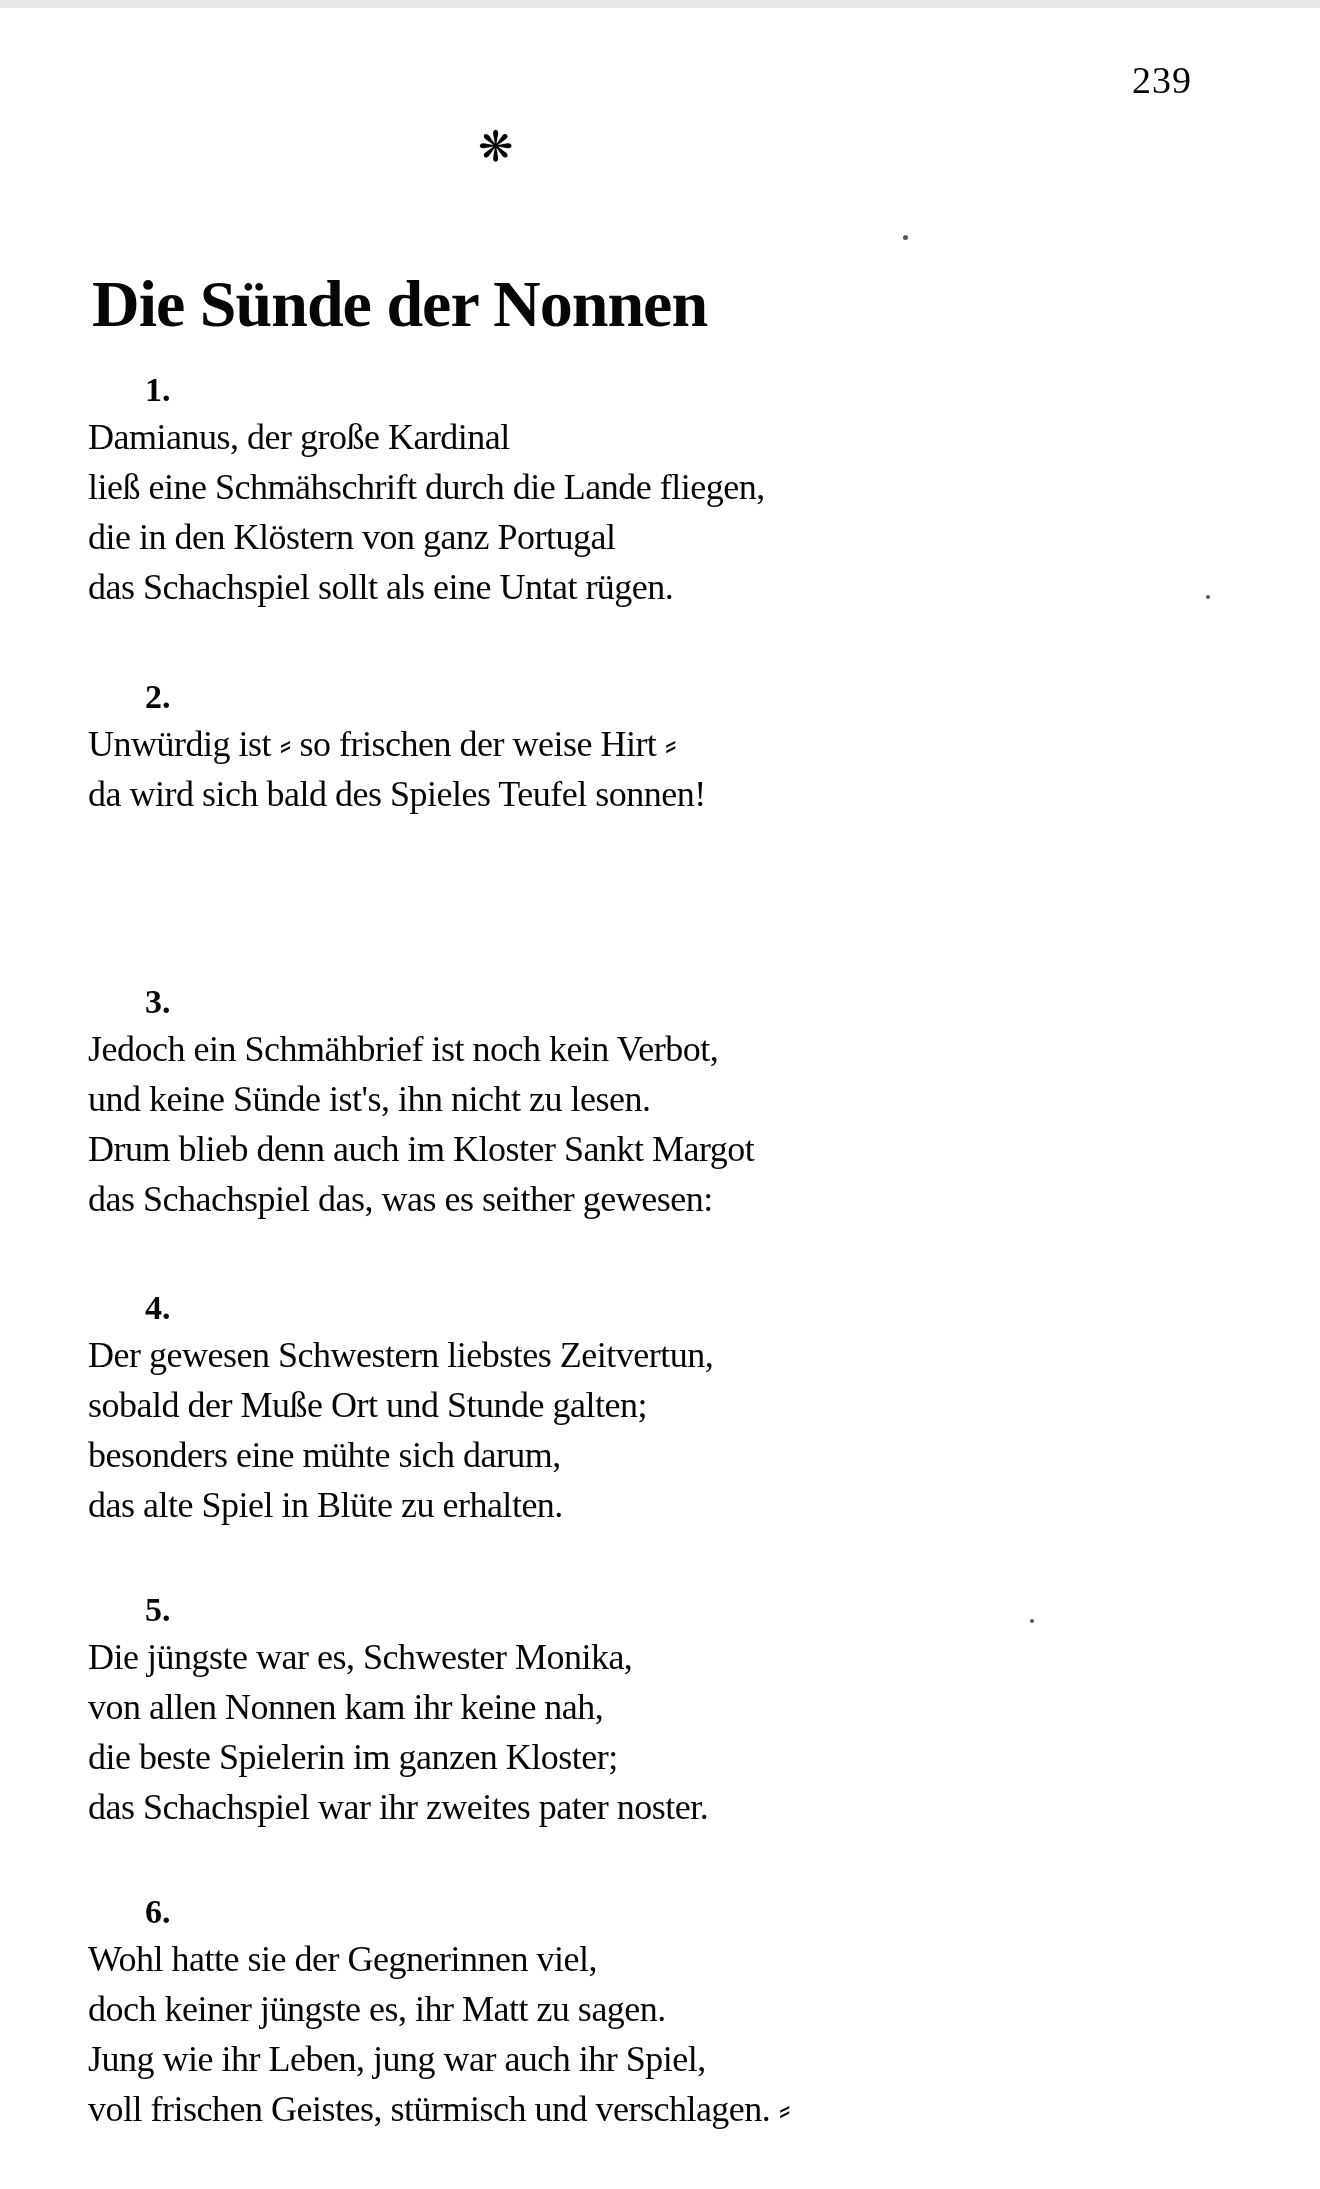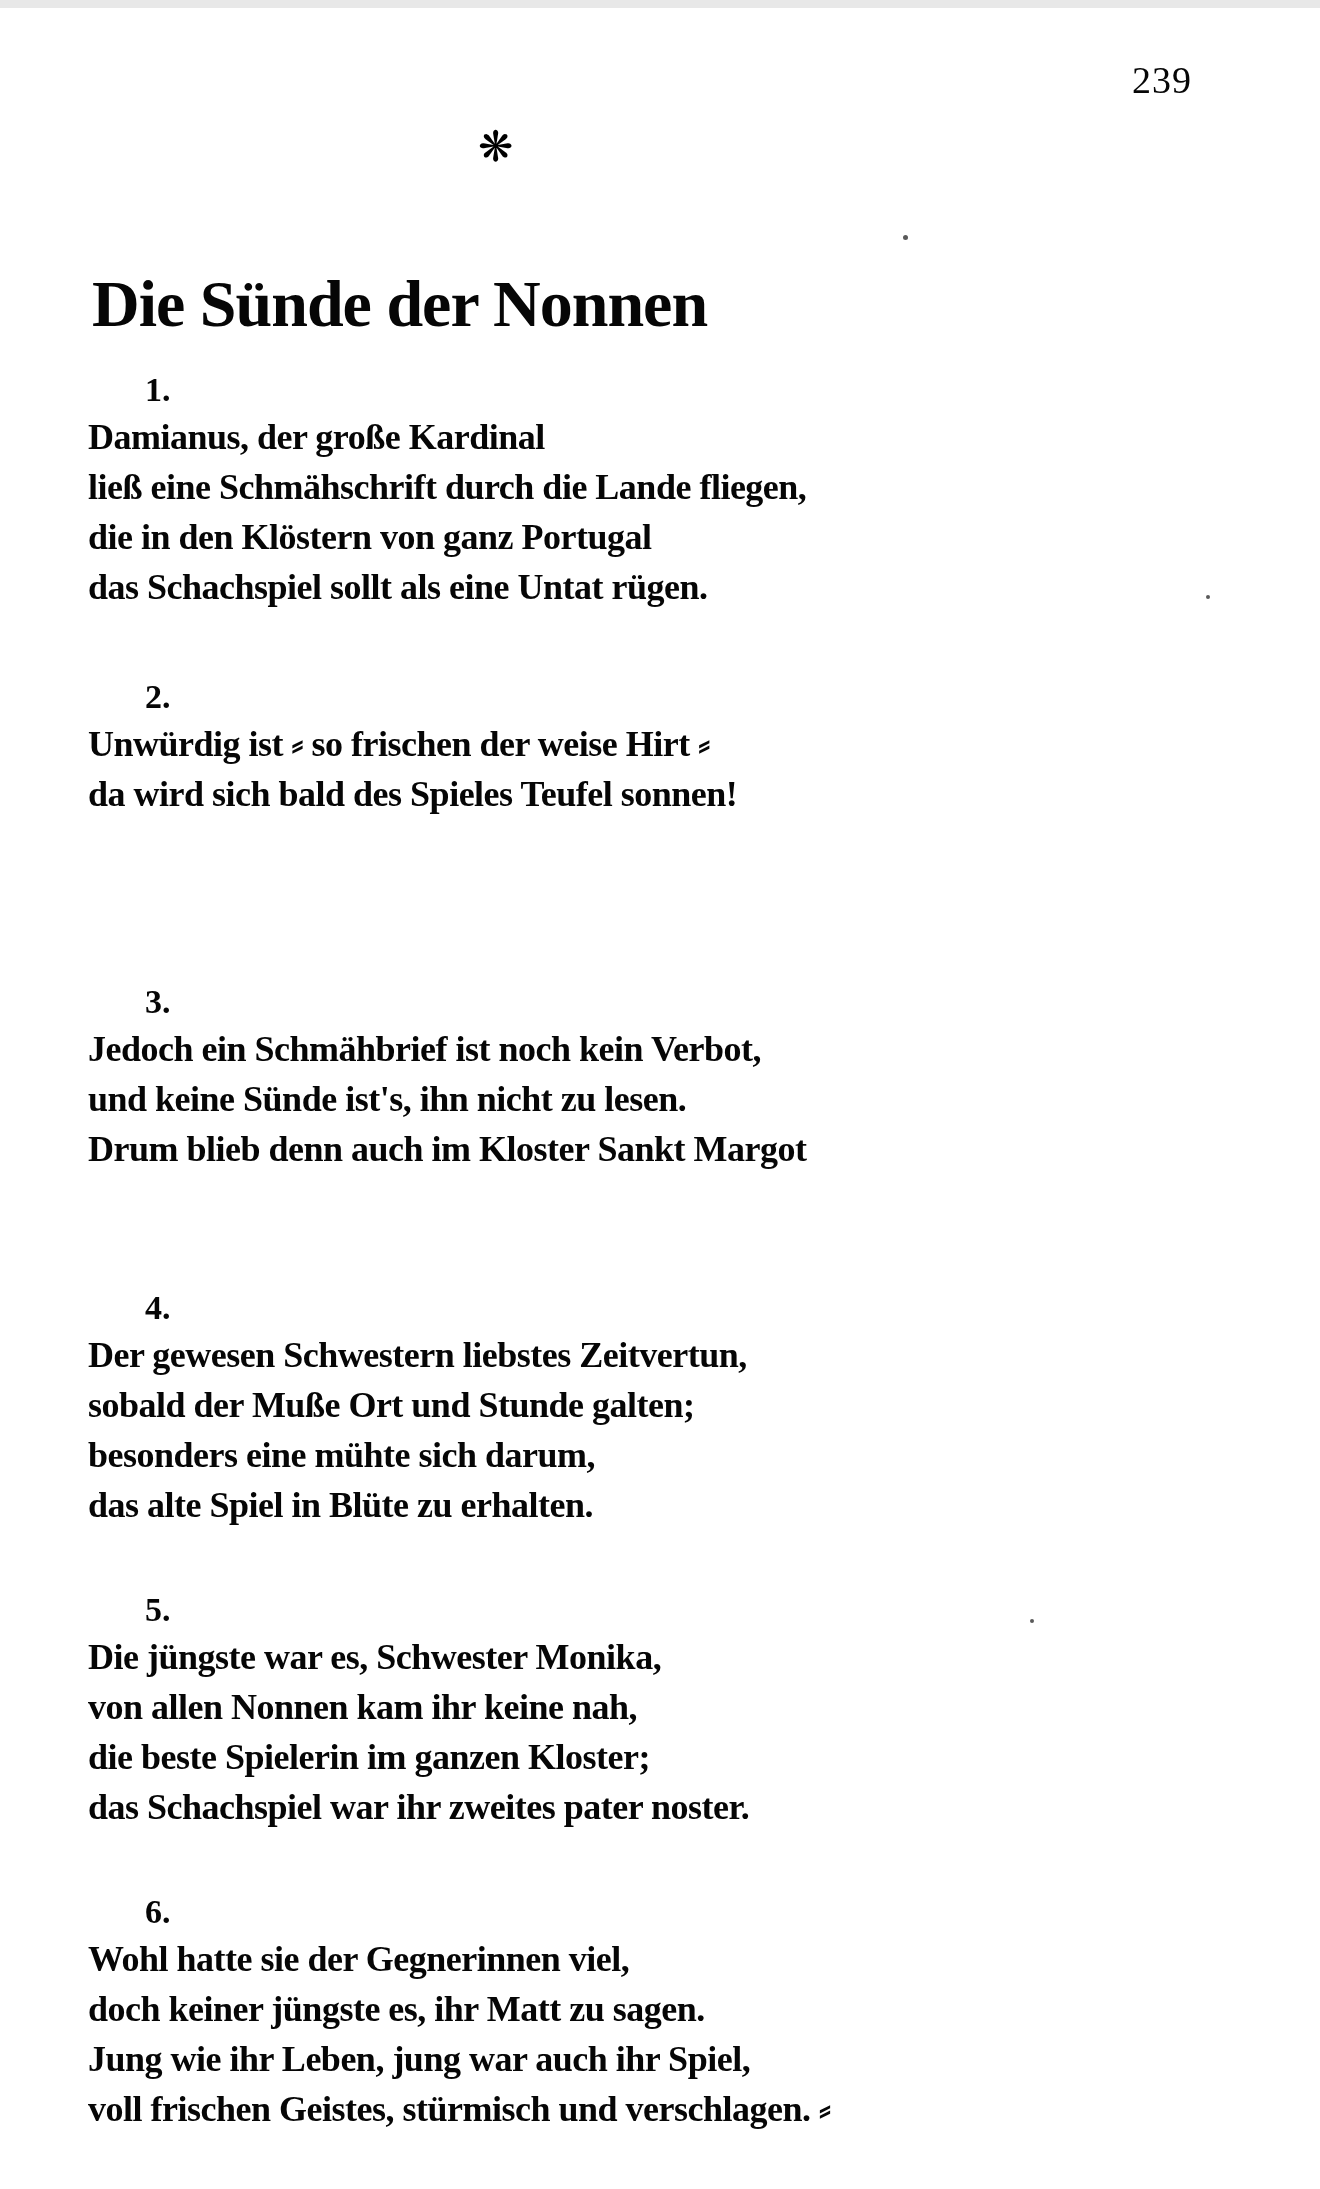--- a/index.html
+++ b/index.html
@@ -48,21 +48,21 @@
   .stanza-number {
     font-size: 34px;
     font-weight: 600;
     margin-left: 57px;
     height: 44px;
     line-height: 44px;
   }
   .poem-line {
     font-size: 36px;
     line-height: 50px;
-    font-weight: 700;
+    font-weight: 400;
     letter-spacing: -0.5px;
   }
   .stanza-1 { top: 360px; }
   .stanza-2 { top: 667px; }
   .stanza-3 { top: 972px; }
   .stanza-4 { top: 1278px; }
   .stanza-5 { top: 1580px; }
   .stanza-6 { top: 1882px; }
   .speck {
     position: absolute;
@@ -96,20 +96,21 @@
     <div class="stanza-number">2.</div>
     <div class="poem-line">Unwürdig ist ⸗ so frischen der weise Hirt ⸗</div>
     <div class="poem-line">da wird sich bald des Spieles Teufel sonnen!</div>
   </div>
 
   <div class="stanza stanza-3">
     <div class="stanza-number">3.</div>
     <div class="poem-line">Jedoch ein Schmähbrief ist noch kein Verbot,</div>
     <div class="poem-line">und keine Sünde ist's, ihn nicht zu lesen.</div>
     <div class="poem-line">Drum blieb denn auch im Kloster Sankt Margot</div>
+    <div class="poem-line">das Schachspiel das, was es seither gewesen:</div>
   </div>
 
   <div class="stanza stanza-4">
     <div class="stanza-number">4.</div>
     <div class="poem-line">Der gewesen Schwestern liebstes Zeitvertun,</div>
     <div class="poem-line">sobald der Muße Ort und Stunde galten;</div>
     <div class="poem-line">besonders eine mühte sich darum,</div>
     <div class="poem-line">das alte Spiel in Blüte zu erhalten.</div>
   </div>
 

